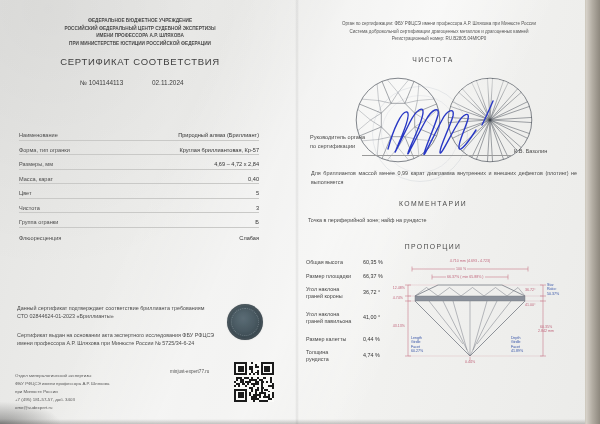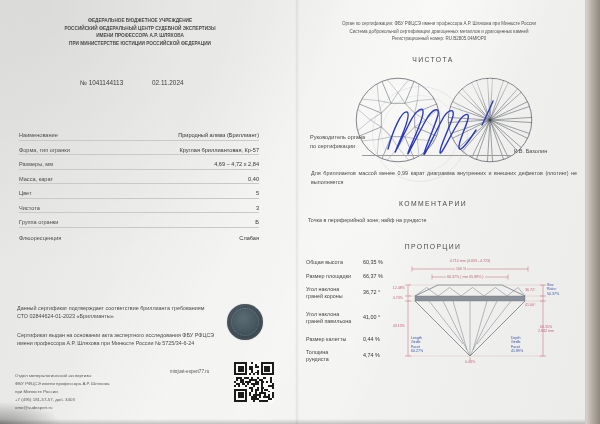--- a/index.html
+++ b/index.html
@@ -67,20 +67,21 @@
   <div class="shade2"></div>
   <div class="fold"></div>
 
   <section class="pg left">
     <div class="orghead">
       <div>ФЕДЕРАЛЬНОЕ БЮДЖЕТНОЕ УЧРЕЖДЕНИЕ</div>
       <div>РОССИЙСКИЙ ФЕДЕРАЛЬНЫЙ ЦЕНТР СУДЕБНОЙ ЭКСПЕРТИЗЫ</div>
       <div>ИМЕНИ ПРОФЕССОРА А.Р. ШЛЯХОВА</div>
       <div>ПРИ МИНИСТЕРСТВЕ ЮСТИЦИИ РОССИЙСКОЙ ФЕДЕРАЦИИ</div>
     </div>
+    <h1 class="cert-title">СЕРТИФИКАТ СООТВЕТСТВИЯ</h1>
     <span class="certno">№ 1041144113</span>
     <span class="certdate">02.11.2024</span>
 
     <div class="spec-table">
       <div class="srow">
         <span class="slbl">Наименование</span>
         <span class="sval">Природный алмаз (Бриллиант)</span>
       </div>
       <div class="srow">
         <span class="slbl">Форма, тип огранки</span>

